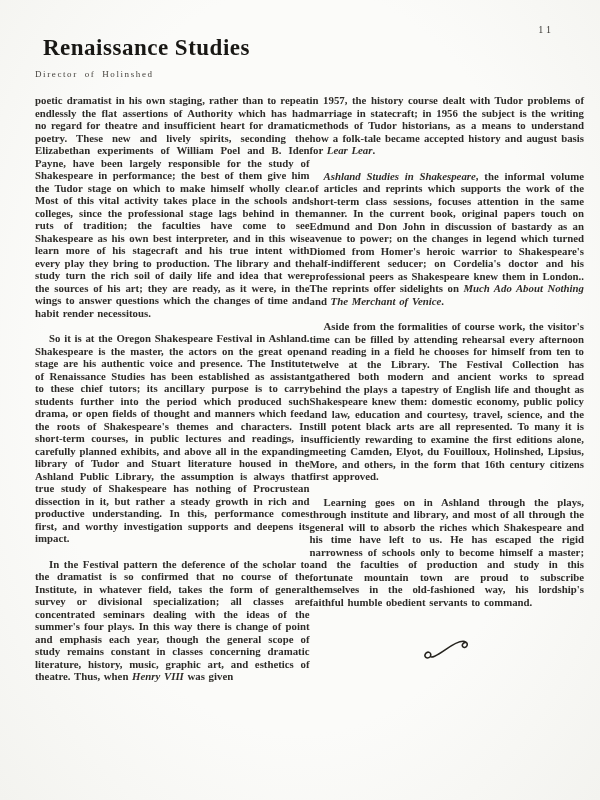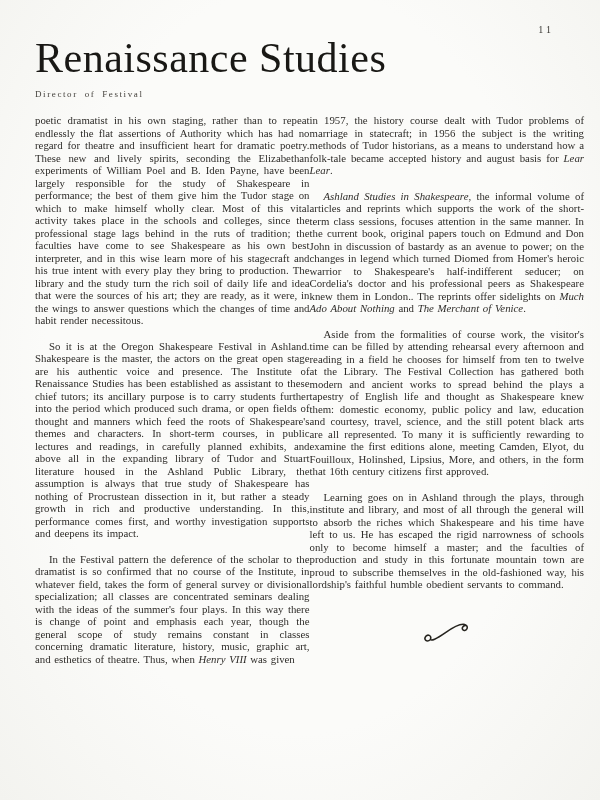--- a/index.html
+++ b/index.html
@@ -18,38 +18,39 @@
   .page-number {
     position: absolute;
     top: 24px; right: 46px;
     font-size: 10px;
     letter-spacing: 3px;
     color: #3a3834;
     margin-left: 12px;
   }
   .header { margin: 36px 16px 0 35px; }
   .page-title {
-    font-size: 42px;
-    font-weight: normal;
+    font-size: 23px;
+    font-weight: bold;
     letter-spacing: 0.5px;
-    margin: 0;
+    margin: 8px;
     color: #191815;
     line-height: 1.05;
   }
   .page-subtitle {
     margin-top: 9px;
     font-size: 9px;
     letter-spacing: 1.6px;
     word-spacing: 3px;
     color: #45423d;
   }
   .columns {
     display: flex;
     gap: 0;
     margin: 15px 16px 0 35px;
+    font-weight: bold;
   }
   .col { flex: 1 1 0; min-width: 0; }
   .body-para {
     margin: 0;
     font-size: 10.8px;
     line-height: 12.5px;
     text-align: justify;
     word-spacing: 1px;
     color: #2e2c29;
   }
@@ -64,21 +65,21 @@
 </style>
 </head>
 <body>
 
 <div class="page">
 
   <div class="page-number">11</div>
 
   <div class="header">
     <h1 class="page-title">Renaissance Studies</h1>
-    <div class="page-subtitle">Director of Festival</div>
+    <div class="page-subtitle">Director of Holinshed</div>
   </div>
 
   <div class="columns">
     <div class="col">
         <p class="body-para"><span>poetic dramatist in his own staging, rather than to repeat endlessly the flat assertions of Authority which has had no regard for theatre and insufficient heart for dramatic poetry. These new and lively spirits, seconding the Elizabethan experiments of William Poel and B. Iden Payne, have been largely responsible for the study of Shakespeare in performance; the best of them give him the Tudor stage on which to make himself wholly clear. Most of this vital activity takes place in the schools and colleges, since the professional stage lags behind in the ruts of tradition; the faculties have come to see Shakespeare as his own best interpreter, and in this wise learn more of his stagecraft and his true intent with every play they bring to production. The library and the study turn the rich soil of daily life and idea that were the sources of his art; they are ready, as it were, in the wings to answer questions which the changes of time and habit render necessitous.</span></p>
         <p class="body-para indent"><span>So it is at the Oregon Shakespeare Festival in Ashland. Shakespeare is the master, the actors on the great open stage are his authentic voice and presence. The Institute of Renaissance Studies has been established as assistant to these chief tutors; its ancillary purpose is to carry students further into the period which produced such drama, or open fields of thought and manners which feed the roots of Shakespeare's themes and characters. In short-term courses, in public lectures and readings, in carefully planned exhibits, and above all in the expanding library of Tudor and Stuart literature housed in the Ashland Public Library, the assumption is always that true study of Shakespeare has nothing of Procrustean dissection in it, but rather a steady growth in rich and productive understanding. In this, performance comes first, and worthy investigation supports and deepens its impact.</span></p>
         <p class="body-para indent"><span>In the Festival pattern the deference of the scholar to the dramatist is so confirmed that no course of the Institute, in whatever field, takes the form of general survey or divisional specialization; all classes are concentrated seminars dealing with the ideas of the summer's four plays. In this way there is change of point and emphasis each year, though the general scope of study remains constant in classes concerning dramatic literature, history, music, graphic art, and esthetics of theatre. Thus, when </span><i>Henry VIII</i><span> was given</span></p>
       </div>
     <div class="col">
 

